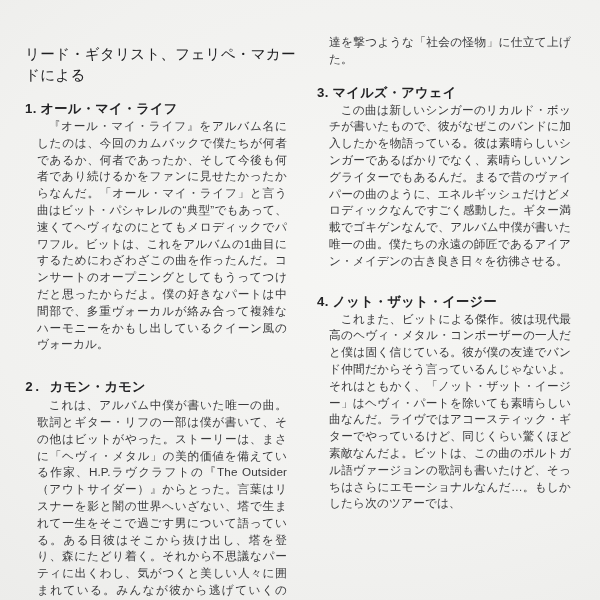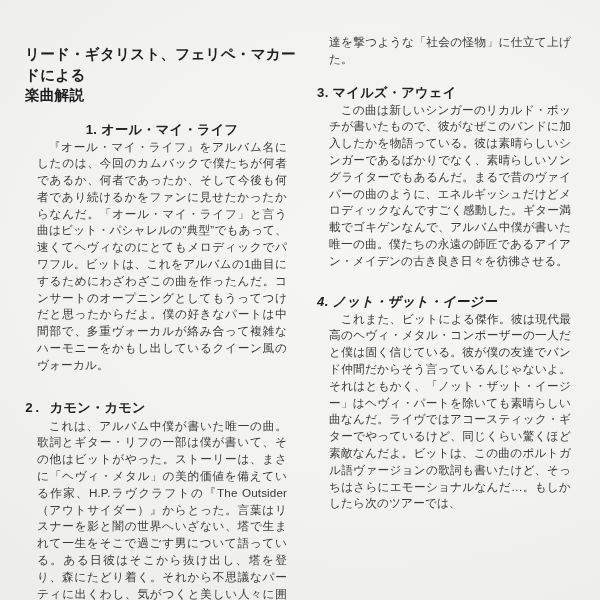--- a/index.html
+++ b/index.html
@@ -31,58 +31,57 @@
   }
   .col-right {
     left: 317px;
     width: 266px;
     padding-top: 22px;
   }
   .doc-title {
     margin: 0;
     font-size: 14.6px;
     line-height: 20.5px;
-    font-weight: bold;
+    font-weight: normal;
     color: #1e1e20;
     letter-spacing: 0.2px;
   }
   .doc-title .t-line { display: block; }
   .track-heading {
     margin: 0;
     font-size: 13.2px;
     line-height: 17px;
     font-weight: bold;
     color: #232325;
     letter-spacing: 0.3px;
   }
-  .col-left .track-heading.first { margin-top: 15px; text-align: center; }
+  .col-left .track-heading.first { margin-top: 15px; }
   .col-left .track-heading.second { margin-top: 26px; font-family: Liberation Mono, monospace; }
   .col-right .track-heading.third { margin-top: 16px; }
-  .col-right .track-heading.fourth { margin-top: 23px; font-style: italic; }
+  .col-right .track-heading.fourth { margin-top: 23px; }
   p.body {
     margin: 12px;
     font-size: 11.7px;
     line-height: 16.8px;
     color: #3a3a3c;
     text-align: justify;
     text-justify: inter-ideograph;
     letter-spacing: 0.1px;
   }
   p.body.after-heading { margin-top: 1px; }
   p.body.indent { text-indent: 1em; }
 </style>
 </head>
 <body>
 
 <div class="page">
 
   <div class="col col-left">
     <h1 class="doc-title">
       <span class="t-line">リード・ギタリスト、フェリペ・マカードによる</span>
-      <span class="t-line">楽曲解説</span>
     </h1>
 
     <h2 class="track-heading first">1. オール・マイ・ライフ</h2>
     <p class="body indent after-heading">『オール・マイ・ライフ』をアルバム名にしたのは、今回のカムバックで僕たちが何者であるか、何者であったか、そして今後も何者であり続けるかをファンに見せたかったからなんだ。「オール・マイ・ライフ」と言う曲はビット・パシャレルの“典型”でもあって、速くてヘヴィなのにとてもメロディックでパワフル。ビットは、これをアルバムの1曲目にするためにわざわざこの曲を作ったんだ。コンサートのオープニングとしてもうってつけだと思ったからだよ。僕の好きなパートは中間部で、多重ヴォーカルが絡み合って複雑なハーモニーをかもし出しているクイーン風のヴォーカル。</p>
 
     <h2 class="track-heading second">2. カモン・カモン</h2>
     <p class="body indent after-heading">これは、アルバム中僕が書いた唯一の曲。歌詞とギター・リフの一部は僕が書いて、その他はビットがやった。ストーリーは、まさに「ヘヴィ・メタル」の美的価値を備えている作家、H.P.ラヴクラフトの『The Outsider（アウトサイダー）』からとった。言葉はリスナーを影と闇の世界へいざない、塔で生まれて一生をそこで過ごす男について語っている。ある日彼はそこから抜け出し、塔を登り、森にたどり着く。それから不思議なパーティに出くわし、気がつくと美しい人々に囲まれている。みんなが彼から逃げていくので、生まれて初めて鏡を覗いてみると、自分が怪物であることに気づく。僕はそれを今の時代に置き換えたのでそれほど単純にしないで、彼の手に銃を持たせて彼を学校へ行ってマシンガンで友</p>
   </div>
 
   <div class="col col-right">

